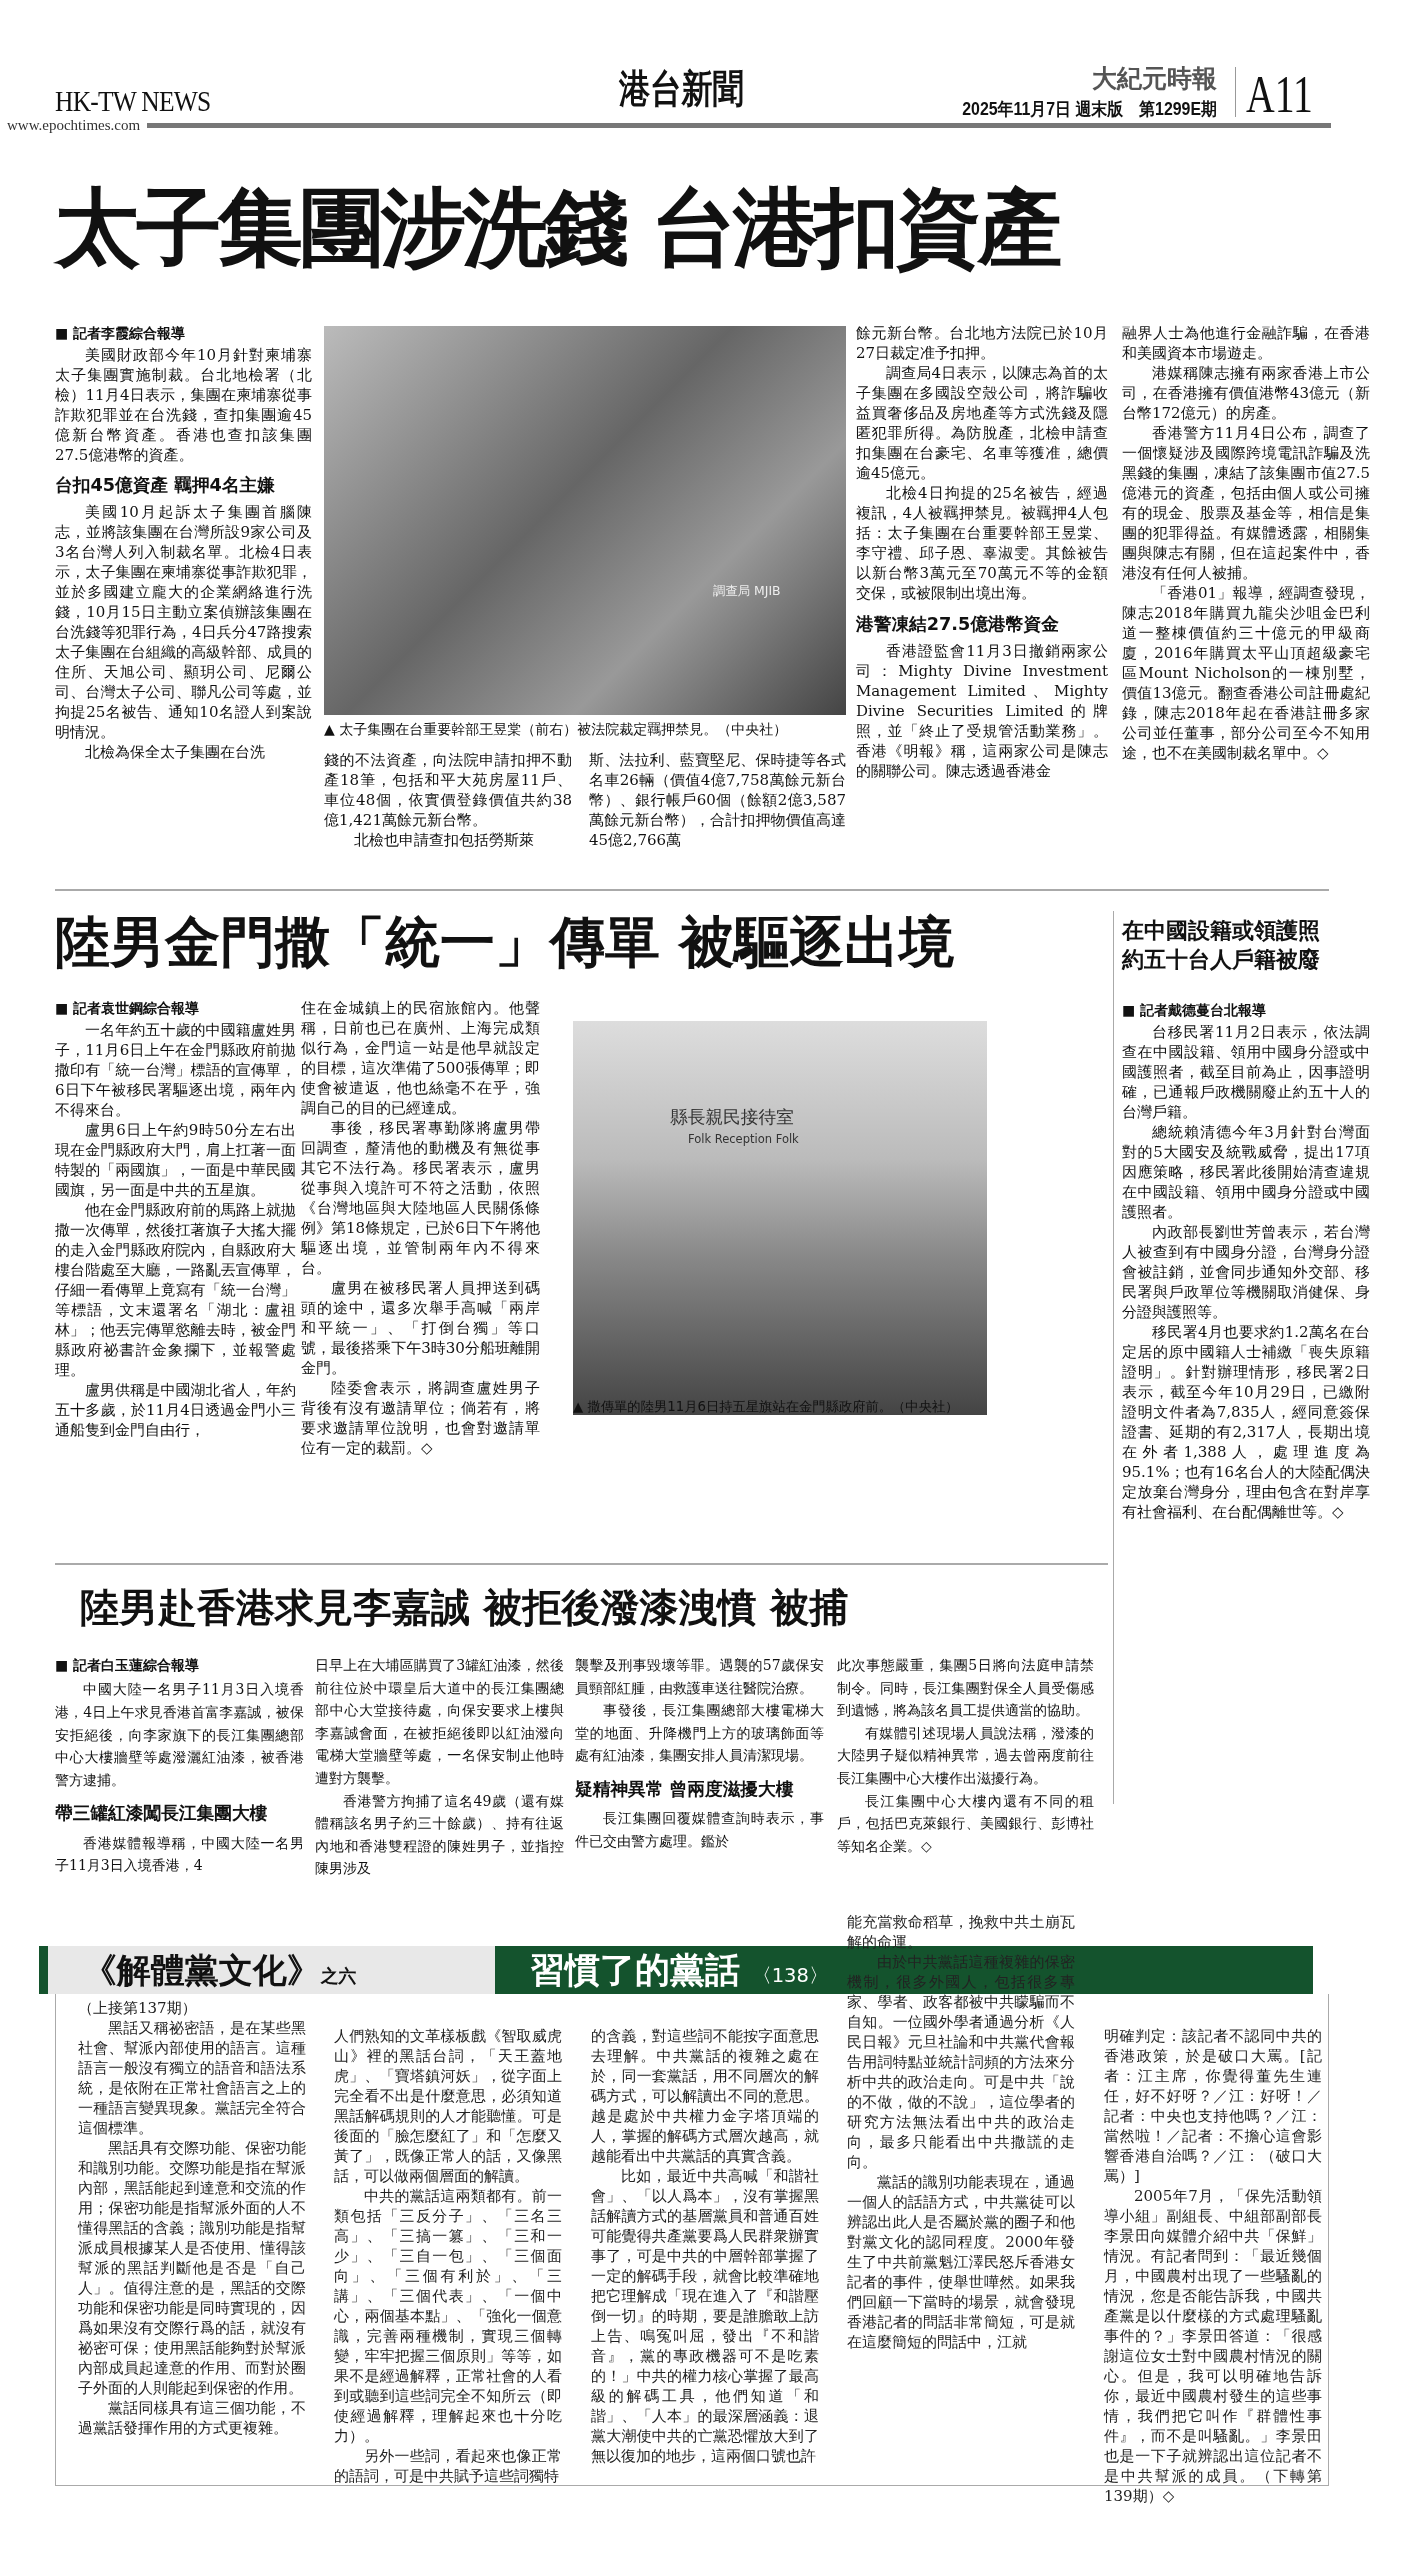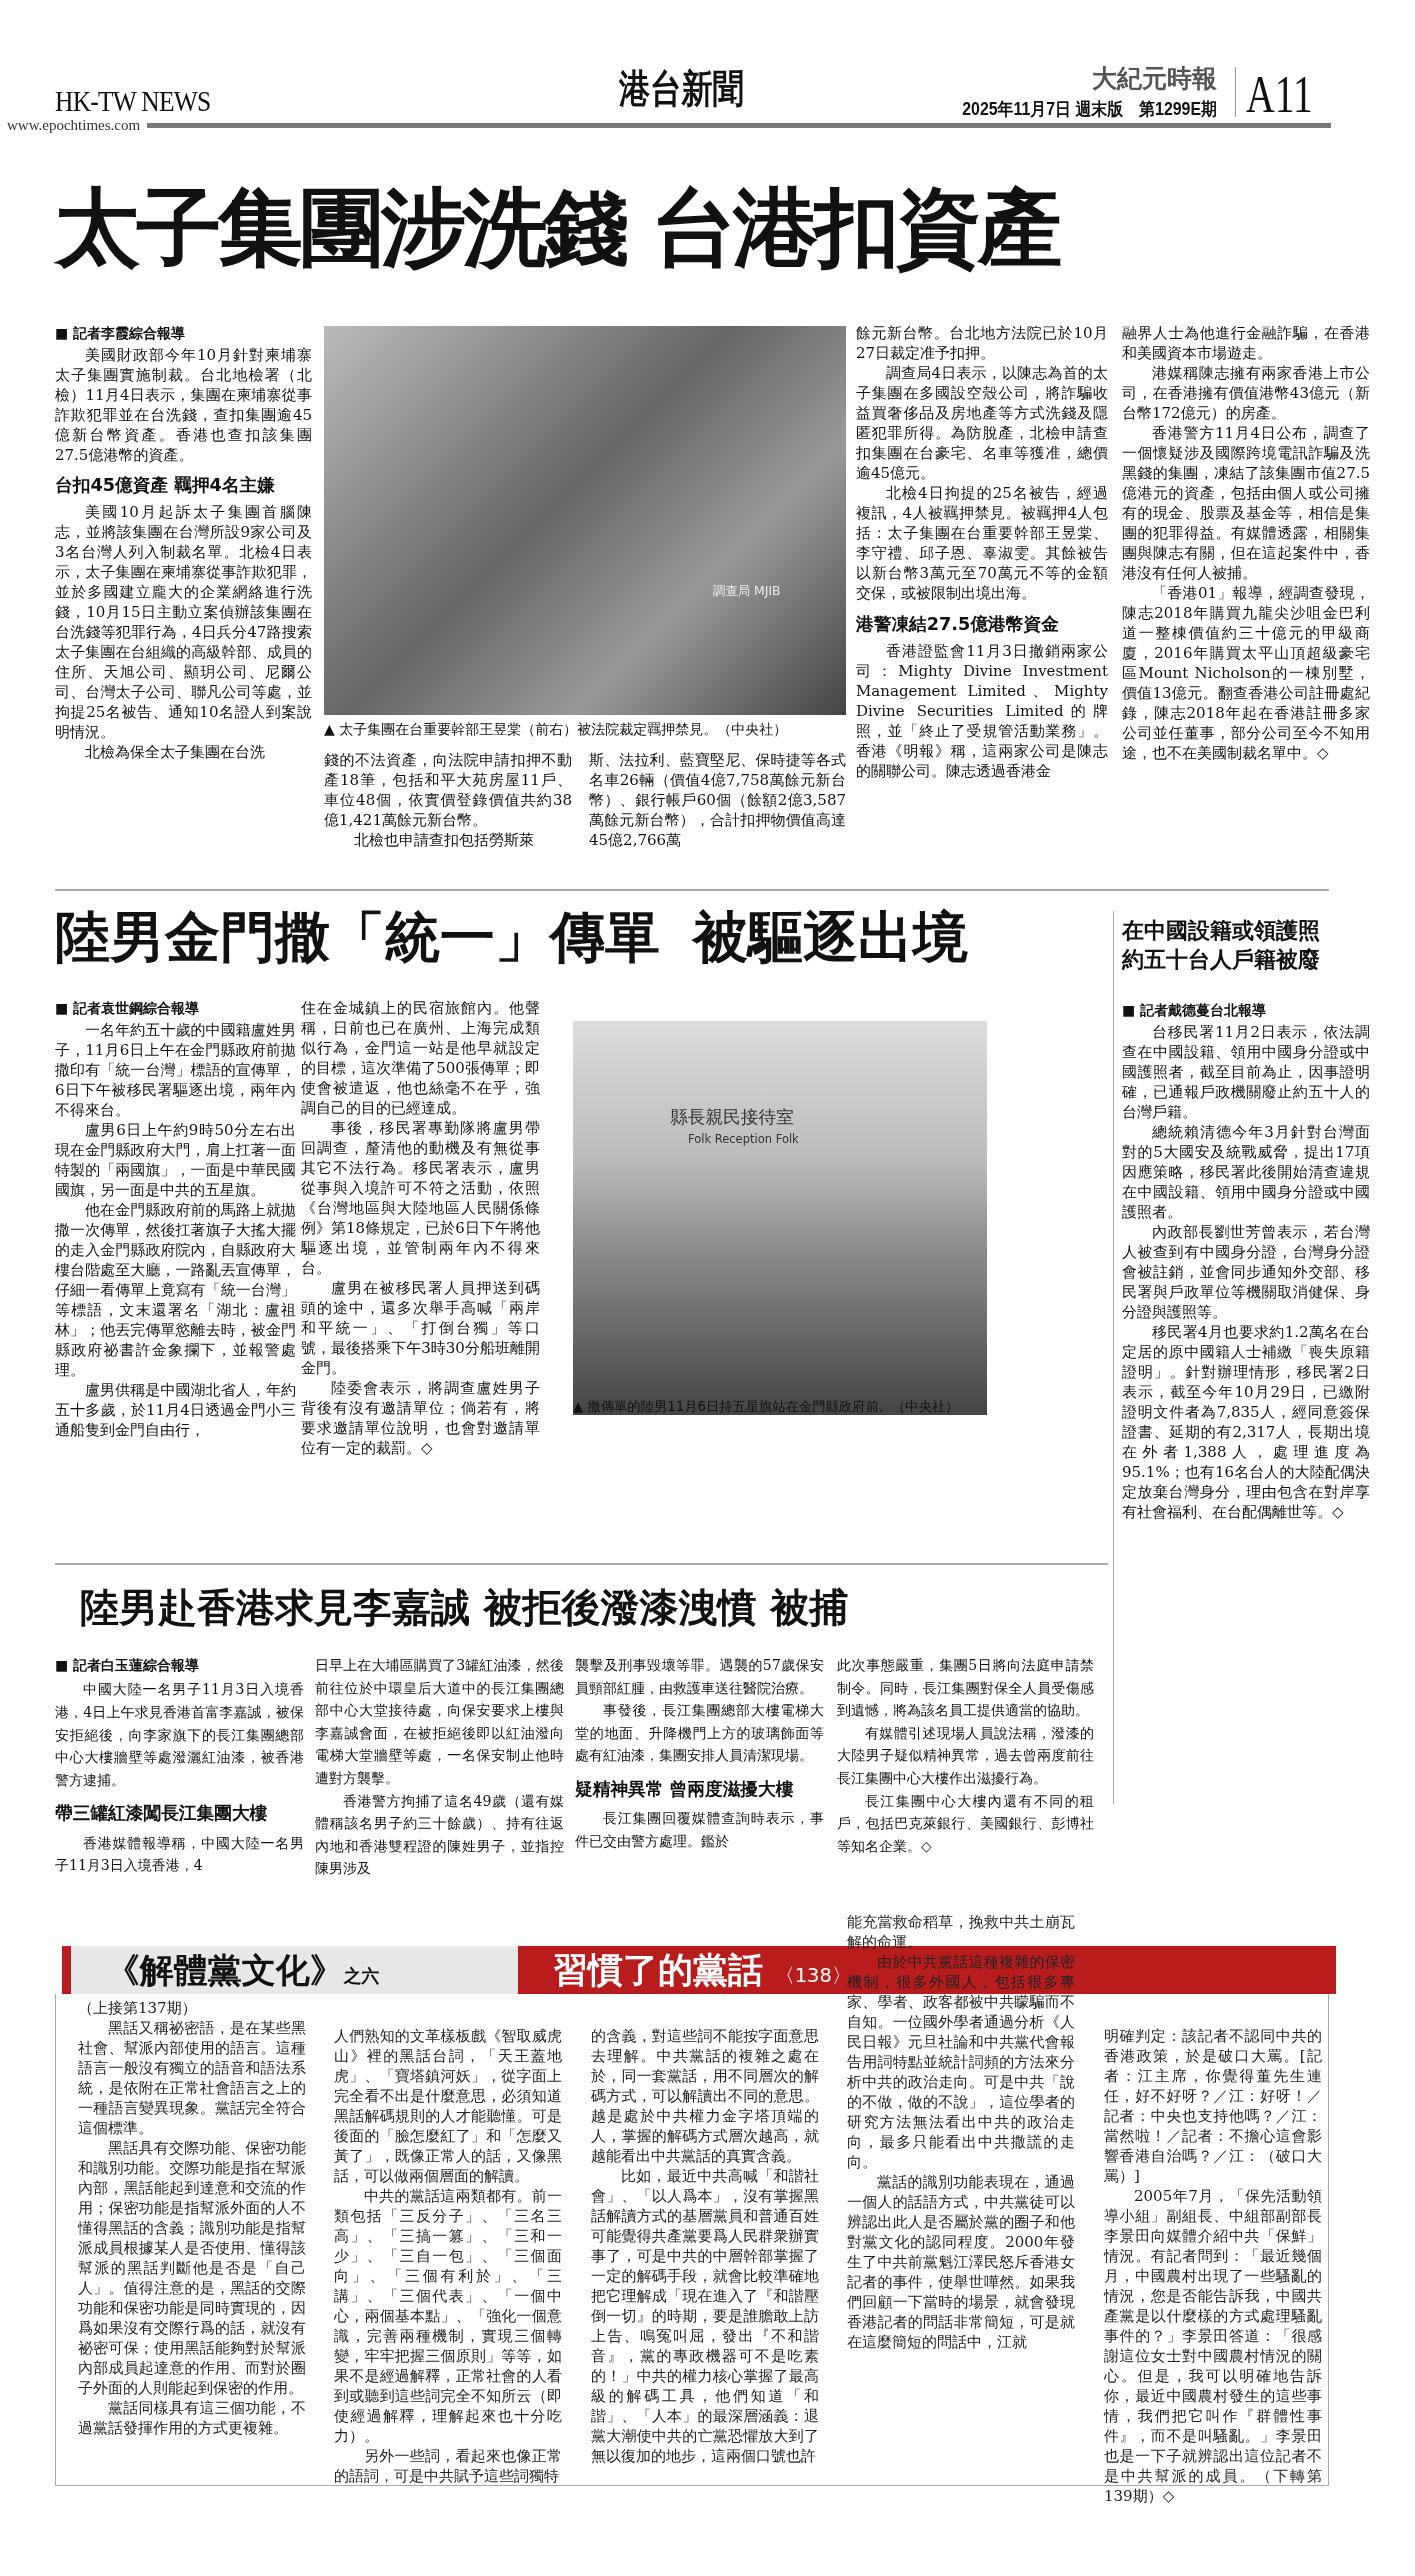--- a/index.html
+++ b/index.html
@@ -19,21 +19,21 @@
 .col p{text-indent:2em}
 .byline{font-family:"DejaVu Sans",sans-serif;font-weight:bold;font-size:14px;margin-bottom:1.8px}
 .sub{font-family:"DejaVu Sans",sans-serif;font-weight:bold;font-size:17.7px;margin:10.6px 0 7px}
 .photo{position:absolute;background:linear-gradient(135deg,#bbb,#666 45%,#999 70%,#444);overflow:hidden}
 .photo .lbl{position:absolute;color:#eee;font-family:"DejaVu Sans",sans-serif;font-size:12.4px}
 .caption{position:absolute;font-family:"DejaVu Sans",sans-serif;font-size:14px}
 .rule-h{position:absolute;height:1.8px;background:#aaa}
 .rule-v{position:absolute;width:0.9px;background:#aaa}
 .h2{position:absolute;font-family:"DejaVu Sans",sans-serif;font-weight:bold;white-space:nowrap}
 .side-head{position:absolute;font-family:"DejaVu Sans",sans-serif;font-weight:bold;font-size:22px;line-height:29px}
-.banner{position:absolute;left:62px;top:1946px;width:1274px;height:48px;background:#b91c1c}
+.banner{position:absolute;left:39px;top:1946px;width:1274px;height:48px;background:#14532d}
 .banner-left{position:absolute;left:8.8px;top:0;width:447px;height:48px;background:#e8e8e8;font-family:"DejaVu Sans",sans-serif;font-size:34px;font-weight:bold;line-height:48px;padding-left:35px}
 .banner-left small{font-size:17.7px}
 .banner-right{position:absolute;left:491px;top:0;color:#fff;font-family:"DejaVu Sans",sans-serif;font-size:35px;font-weight:bold;line-height:48px}
 .banner-right small{font-size:19.5px;font-weight:normal}
 .box{position:absolute;left:55px;top:1994px;width:1274px;height:492px;border:1.8px solid #aaa;border-top:none}
 .serial{font-size:15px;line-height:20px;color:#222}
 </style>
 </head>
 <body>
 
@@ -78,21 +78,21 @@
 </div>
 <div class="col" style="left:1122px;top:323px;width:248px;">
   <p style="text-indent:0">融界人士為他進行金融詐騙，在香港和美國資本市場遊走。</p>
   <p>港媒稱陳志擁有兩家香港上市公司，在香港擁有價值港幣43億元（新台幣172億元）的房產。</p>
   <p>香港警方11月4日公布，調查了一個懷疑涉及國際跨境電訊詐騙及洗黑錢的集團，凍結了該集團市值27.5億港元的資產，包括由個人或公司擁有的現金、股票及基金等，相信是集團的犯罪得益。有媒體透露，相關集團與陳志有關，但在這起案件中，香港沒有任何人被捕。</p>
   <p>「香港01」報導，經調查發現，陳志2018年購買九龍尖沙咀金巴利道一整棟價值約三十億元的甲級商廈，2016年購買太平山頂超級豪宅區Mount Nicholson的一棟別墅，價值13億元。翻查香港公司註冊處紀錄，陳志2018年起在香港註冊多家公司並任董事，部分公司至今不知用途，也不在美國制裁名單中。◇</p>
 </div>
 
 <div class="rule-h" style="left:55px;top:889px;width:1274px;"></div>
 
-<div class="h2" style="left:55px;top:911px;font-size:55px;line-height:62px;font-family:Liberation Mono, monospace;">陸男金門撒「統一」傳單 被驅逐出境</div>
+<div class="h2" style="left:55px;top:911px;font-size:55px;line-height:62px;">陸男金門撒「統一」傳單 被驅逐出境</div>
 <div class="rule-v" style="left:1113px;top:911px;height:893px;"></div>
 
 <div class="col" style="left:55px;top:998px;width:241px;">
   <div class="byline">■ 記者袁世鋼綜合報導</div>
   <p>一名年約五十歲的中國籍盧姓男子，11月6日上午在金門縣政府前拋撒印有「統一台灣」標語的宣傳單，6日下午被移民署驅逐出境，兩年內不得來台。</p>
   <p>盧男6日上午約9時50分左右出現在金門縣政府大門，肩上扛著一面特製的「兩國旗」，一面是中華民國國旗，另一面是中共的五星旗。</p>
   <p>他在金門縣政府前的馬路上就拋撒一次傳單，然後扛著旗子大搖大擺的走入金門縣政府院內，自縣政府大樓台階處至大廳，一路亂丟宣傳單，仔細一看傳單上竟寫有「統一台灣」等標語，文末還署名「湖北：盧祖林」；他丟完傳單慾離去時，被金門縣政府祕書許金象攔下，並報警處理。</p>
   <p>盧男供稱是中國湖北省人，年約五十多歲，於11月4日透過金門小三通船隻到金門自由行，</p>
 </div>
 <div class="col" style="left:301px;top:998px;width:239px;">

